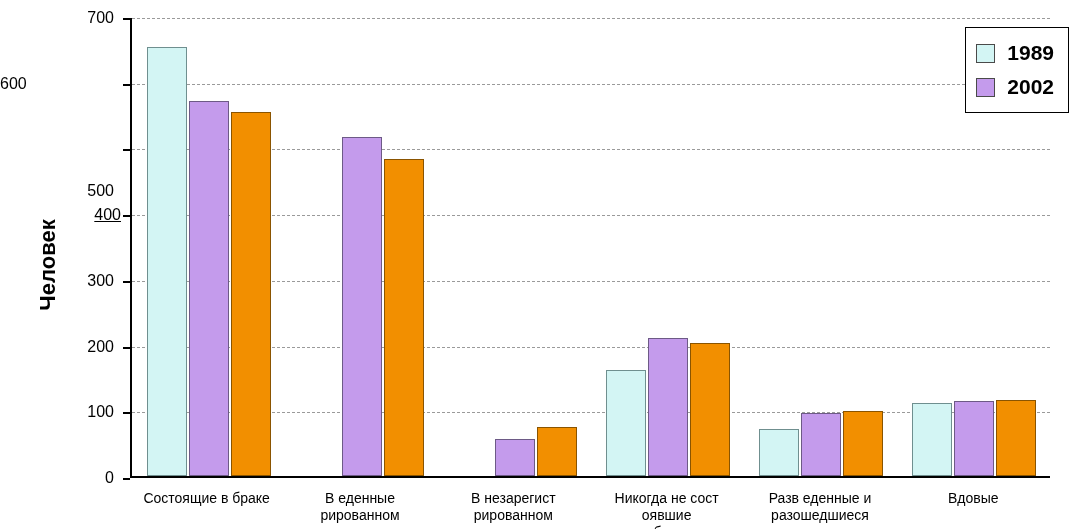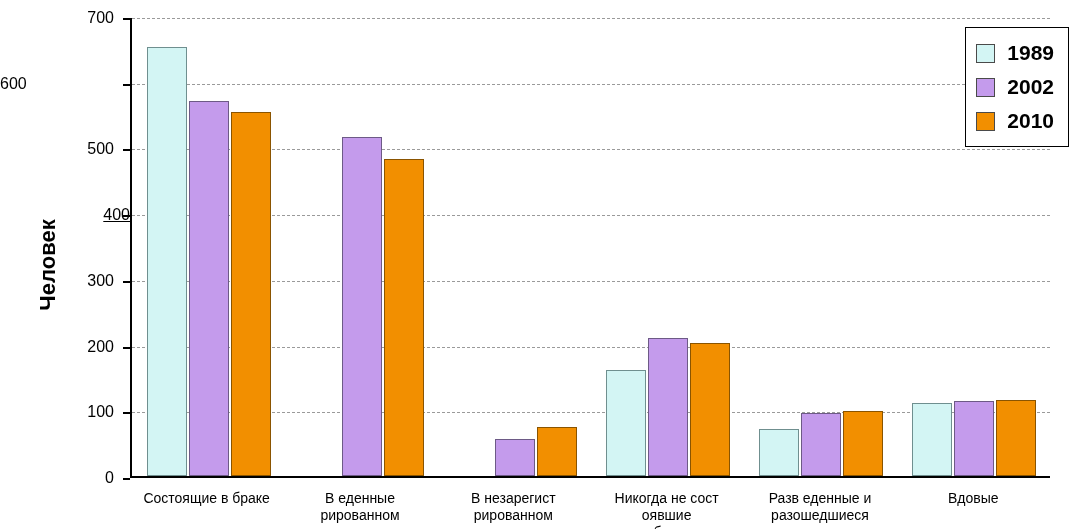--- a/index.html
+++ b/index.html
@@ -207,25 +207,25 @@
       <div class="ytick-wrap" style="top: 346.571px;">
         <div class="tick-mark" style="left: 123px; position: absolute; top: 0px;"></div>
         <div class="ytick-label" style="left: 0px; width: 114px; text-align: right;">200</div>
       </div>
       <div class="ytick-wrap" style="top: 280.857px;">
         <div class="tick-mark" style="left: 123px; position: absolute; top: 0px;"></div>
         <div class="ytick-label" style="left: 0px; width: 114px; text-align: right;">300</div>
       </div>
       <div class="ytick-wrap" style="top: 215.143px;">
         <div class="tick-mark" style="left: 123px; position: absolute; top: 0px;"></div>
-        <div class="ytick-label" style="left: 16px; width: 114px; text-align: right; text-decoration: underline;">400</div>
+        <div class="ytick-label" style="left: 7px; width: 114px; text-align: right; text-decoration: underline;">400</div>
       </div>
       <div class="ytick-wrap" style="top: 149.429px;">
         <div class="tick-mark" style="left: 123px; position: absolute; top: 0px;"></div>
-        <div class="ytick-label" style="left: 0px; width: 114px; text-align: right;">500</div>
+        <div class="ytick-label" style="left: 0px; width: 114px; text-align: right; margin-top: 42px;">500</div>
       </div>
       <div class="ytick-wrap" style="top: 83.7143px;">
         <div class="tick-mark" style="left: 123px; position: absolute; top: 0px;"></div>
         <div class="ytick-label" style="left: 0px; width: 114px; ">600</div>
       </div>
       <div class="ytick-wrap" style="top: 18px;">
         <div class="tick-mark" style="left: 123px; position: absolute; top: 0px;"></div>
         <div class="ytick-label" style="left: 0px; width: 114px; text-align: right;">700</div>
       </div>
     </div>
@@ -255,19 +255,15 @@
 
   <div class="legend" id="legend">
       <div class="legend-row">
         <div class="legend-swatch" style="background: rgb(211, 245, 244);"></div>
         <div class="legend-label">1989</div>
       </div>
       <div class="legend-row">
         <div class="legend-swatch" style="background: rgb(196, 155, 236);"></div>
         <div class="legend-label">2002</div>
       </div>
-      <div class="legend-row">
-        <div class="legend-swatch" style="background: rgb(242, 143, 0);"></div>
-        <div class="legend-label">2010</div>
-      </div>
     </div>
 
 </div>
 
 </body></html>

